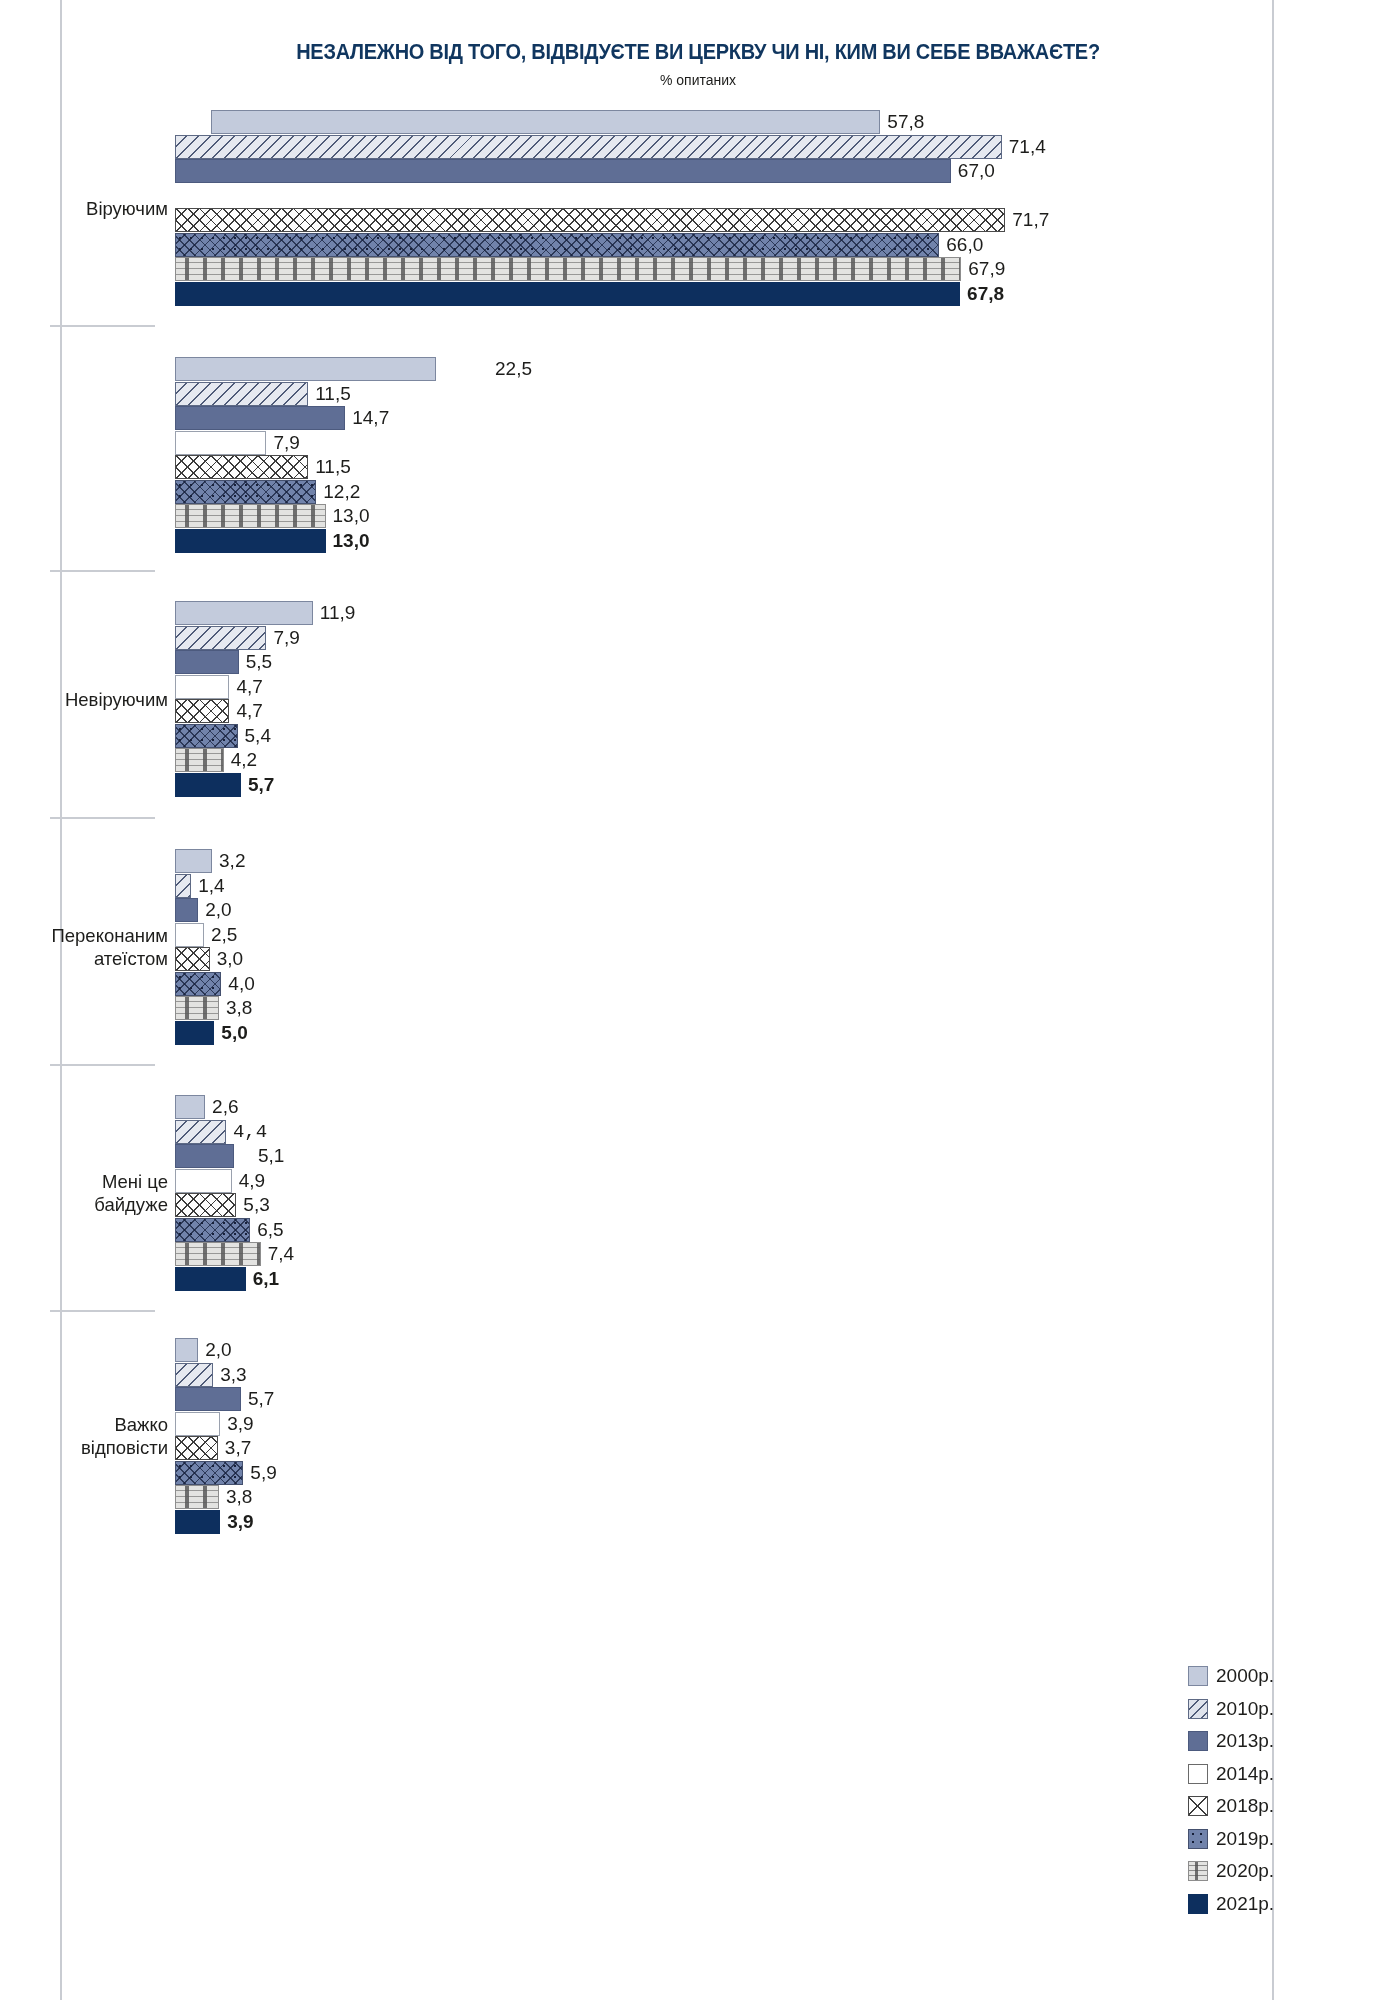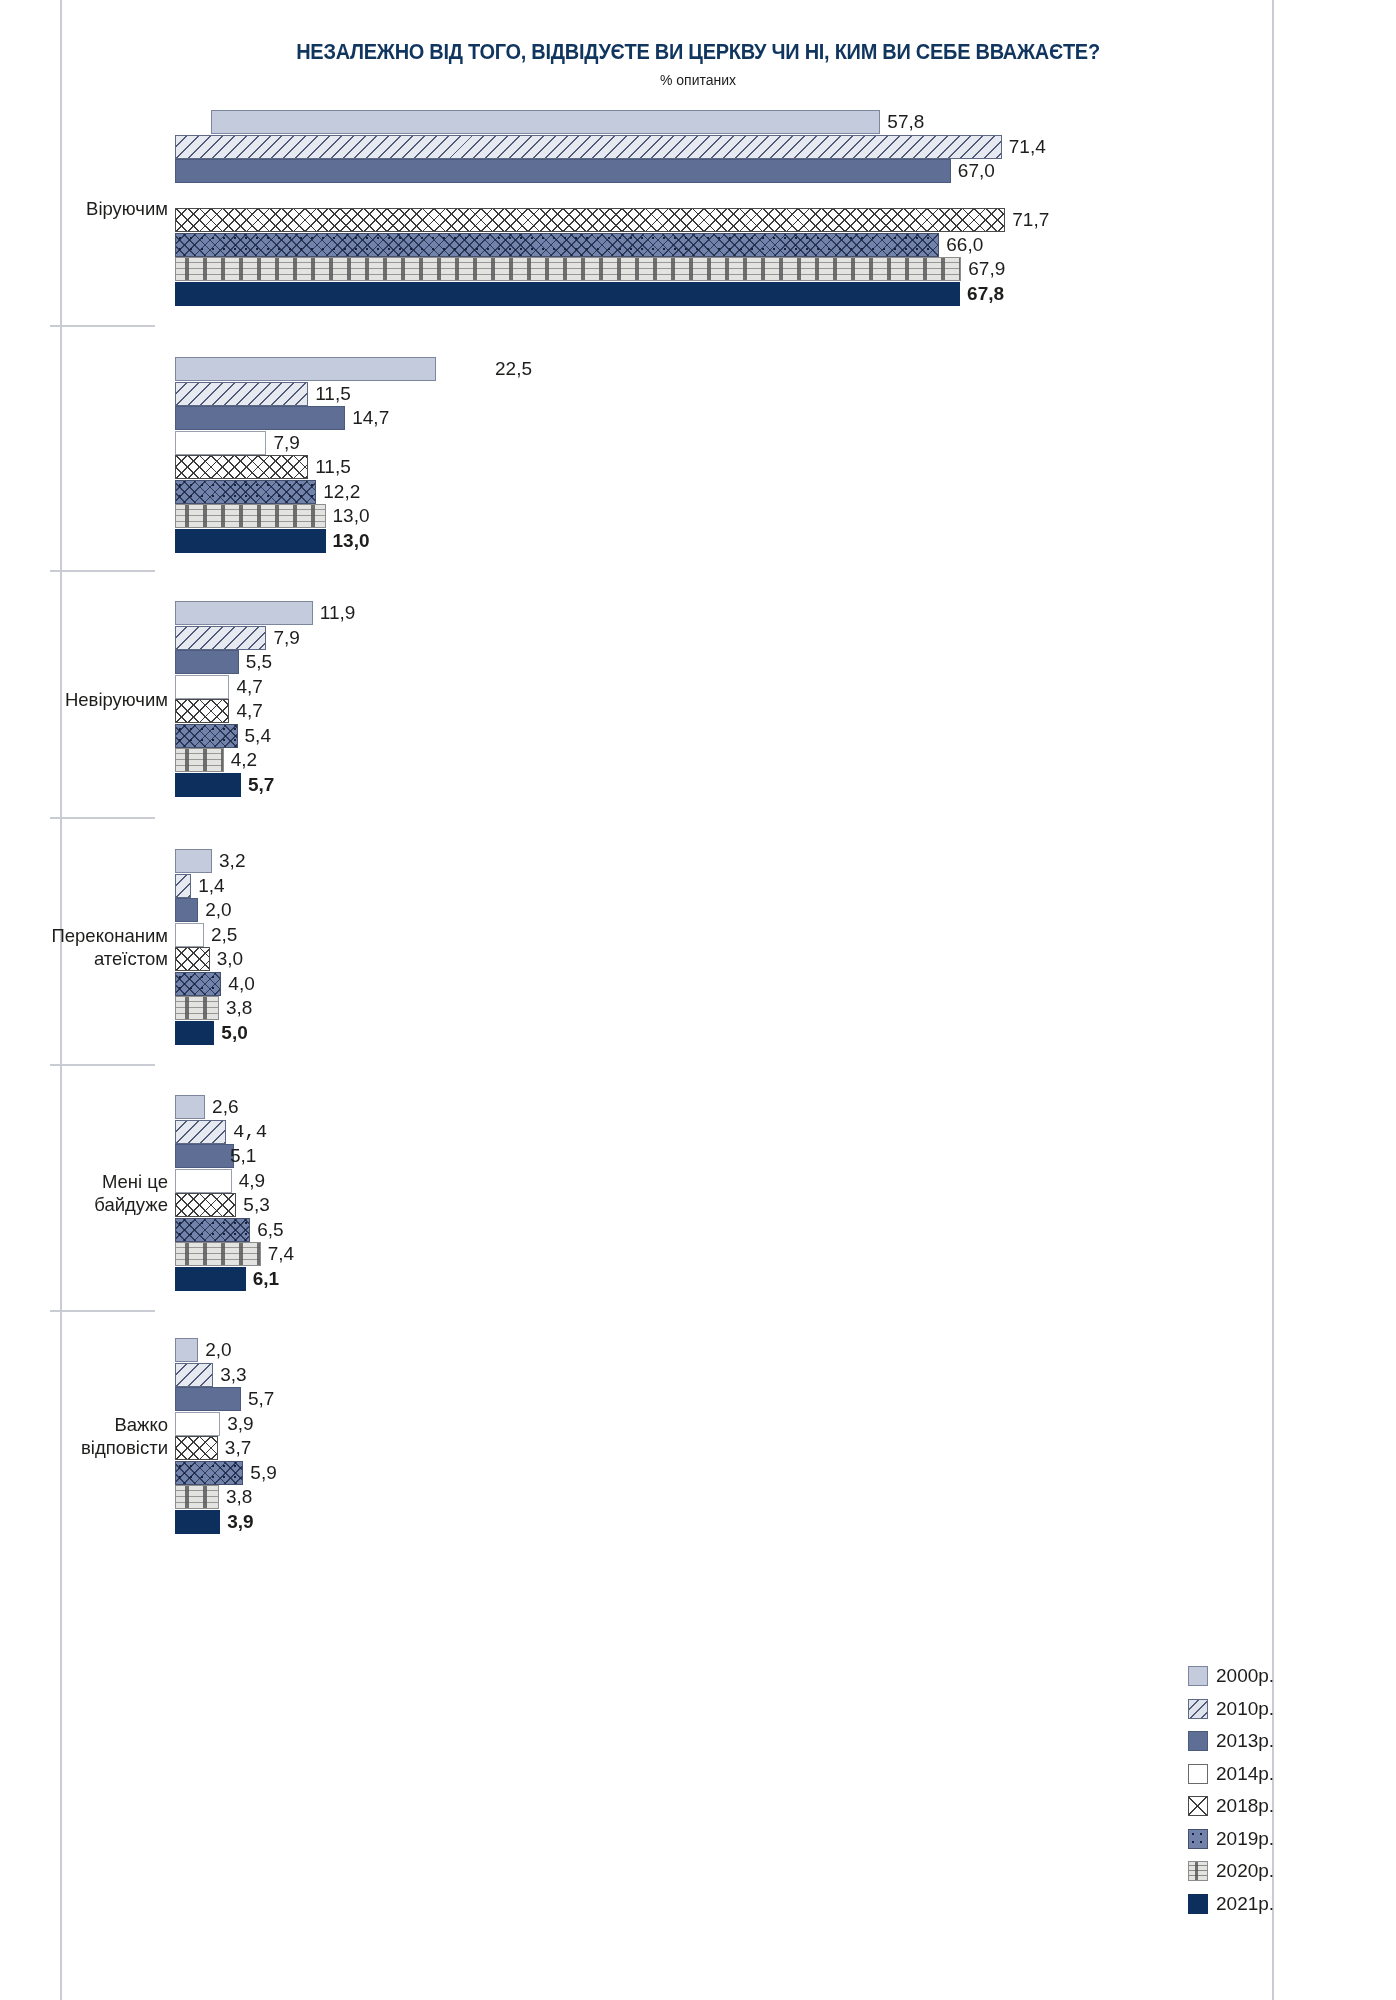--- a/index.html
+++ b/index.html
@@ -275,21 +275,21 @@
       <div class="barrow" style="top: 1095px; width: 180.108px;">
         <div class="bar b2000" title="2000р. — 2,6" style="width: 30.108px;"></div>
         <div class="vlabel" style="left: 30.108px;">2,6</div>
       </div>
       <div class="barrow" style="top: 1119.5px; width: 200.952px;">
         <div class="bar b2010" title="2010р. — 4,4" style="width: 50.952px;"></div>
         <div class="vlabel" style="left: 50.952px; font-family: Liberation Mono, monospace;">4,4</div>
       </div>
       <div class="barrow" style="top: 1144px; width: 209.058px;">
         <div class="bar b2013" title="2013р. — 5,1" style="width: 59.058px;"></div>
-        <div class="vlabel" style="left: 48px;">5,1</div>
+        <div class="vlabel" style="left: 76px;">5,1</div>
       </div>
       <div class="barrow" style="top: 1168.5px; width: 206.742px;">
         <div class="bar b2014" title="2014р. — 4,9" style="width: 56.742px;"></div>
         <div class="vlabel" style="left: 56.742px;">4,9</div>
       </div>
       <div class="barrow" style="top: 1193px; width: 211.374px;">
         <div class="bar b2018" title="2018р. — 5,3" style="width: 61.374px;"></div>
         <div class="vlabel" style="left: 61.374px;">5,3</div>
       </div>
       <div class="barrow" style="top: 1217.5px; width: 225.27px; padding-left: 28px;">

